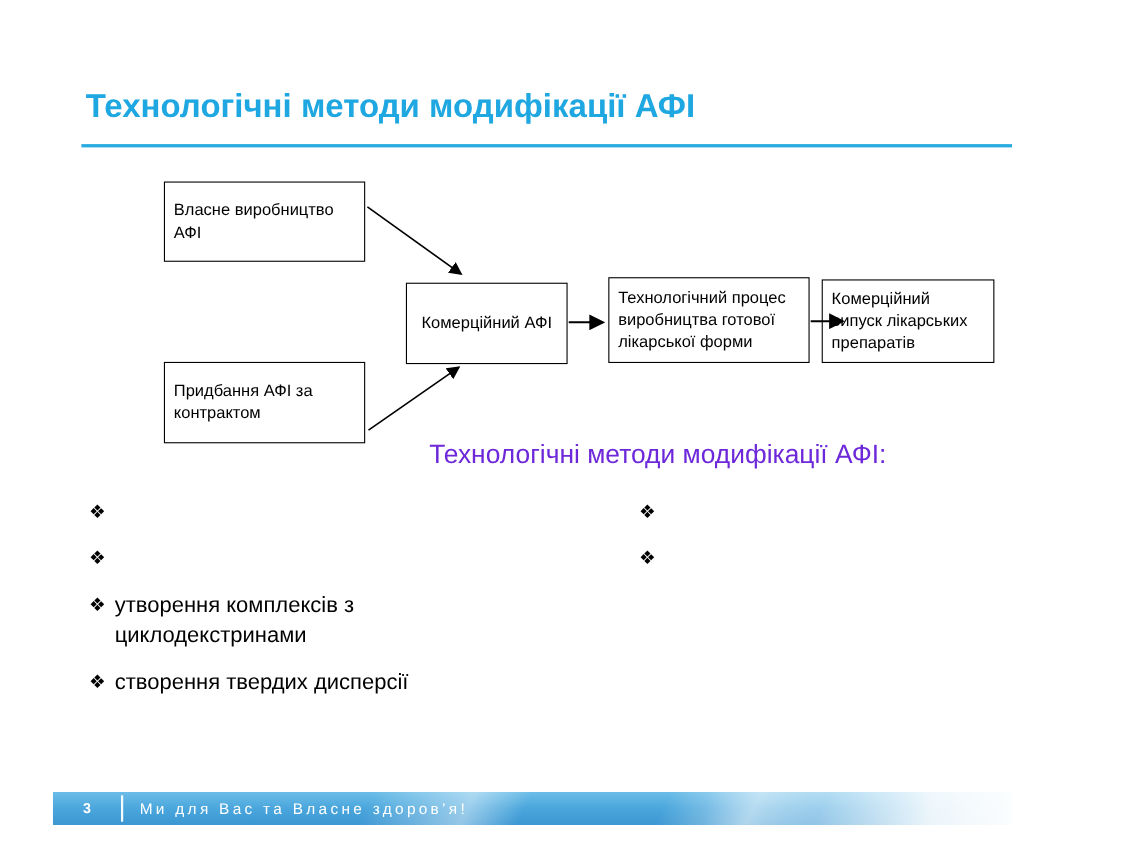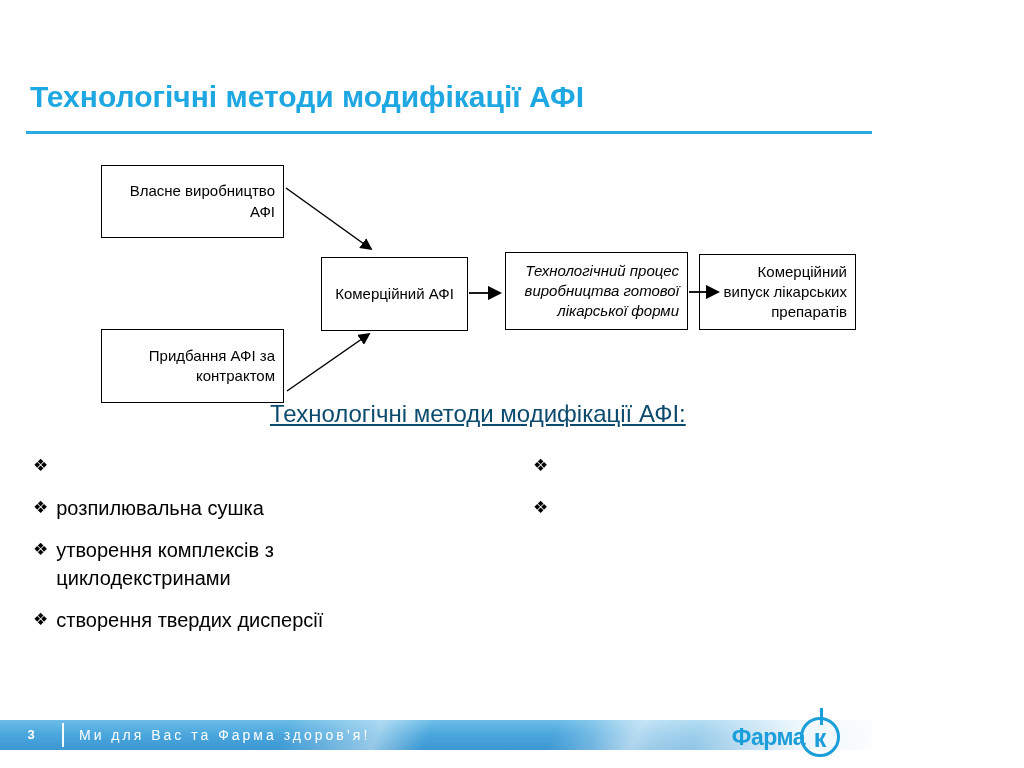--- a/index.html
+++ b/index.html
@@ -3,20 +3,21 @@
 <meta charset="utf-8">
 <style>
   html, body { margin: 0; padding: 0; background: #ffffff; }
   .slide {
     position: relative;
     width: 872px;
     height: 768px;
     background: #ffffff;
     overflow: hidden;
     font-family: "Liberation Sans", "DejaVu Sans", sans-serif;
+    margin-left: 48px;
   }
 
   
   .slide-title {
     position: absolute;
     top: 80px;
     left: 30px;
     margin: 0;
     font-size: 30px;
     font-weight: bold;
@@ -34,49 +35,48 @@
 
   
   .flow-box {
     position: absolute;
     box-sizing: border-box;
     border: 1.5px solid #000000;
     background: #ffffff;
     display: flex;
     align-items: center;
     justify-content: center;
-    text-align: right;
+    text-align: left;
     font-size: 15px;
     line-height: 1.35;
     color: #000000;
     padding: 4px 8px;
   }
   .box-own        { left: 101px; top: 165px; width: 183px; height: 73px; }
   .box-contract   { left: 101px; top: 329px; width: 183px; height: 74px; }
   .box-modif      { left: 321px; top: 257px; width: 147px; height: 74px; }
-  .box-process    { left: 505px; top: 252px; width: 183px; height: 78px; font-style: italic; }
+  .box-process    { left: 505px; top: 252px; width: 183px; height: 78px; }
   .box-commercial { left: 699px; top: 254px; width: 157px; height: 76px; }
 
   .arrow-layer {
     position: absolute;
     left: 0; top: 0;
     width: 1024px; height: 768px;
     pointer-events: none;
   }
 
   
   .diagram-caption {
     position: absolute;
     top: 400px;
     left: 270px;
     width: 560px;
-    text-align: left;
+    text-align: center;
     font-size: 24px;
-    color: #0c4a6e;
-    text-decoration: underline;
+    color: #6d28d9;
   }
 
   
   .bullets {
     position: absolute;
     top: 452px;
     margin: 0;
     padding: 0;
     list-style: none;
   }
@@ -223,21 +223,20 @@
 
     <div class="diagram-caption">Технологічні методи модифікації АФІ:</div>
   </div>
 
   <ul class="bullets bullets-left">
     <li>
       <span class="bullet-marker">❖</span>
     </li>
     <li>
       <span class="bullet-marker">❖</span>
-      <span class="bullet-text">розпилювальна сушка</span>
     </li>
     <li>
       <span class="bullet-marker">❖</span>
       <span class="bullet-text">утворення комплексів з циклодекстринами</span>
     </li>
     <li>
       <span class="bullet-marker">❖</span>
       <span class="bullet-text">створення твердих дисперсії</span>
     </li>
   </ul>
@@ -247,23 +246,17 @@
       <span class="bullet-marker">❖</span>
     </li>
     <li>
       <span class="bullet-marker">❖</span>
     </li>
   </ul>
 
   <div class="footer-bar">
     <span class="footer-page-num">3</span>
     <span class="footer-sep"></span>
-    <span class="footer-slogan">Ми для Вас та Фарма здоров’я!</span>
+    <span class="footer-slogan">Ми для Вас та Власне здоров’я!</span>
   </div>
 
-  <div class="logo">
-    <span class="logo-main">Фарма</span>
-    <span class="logo-circle">
-      <span class="logo-k">к</span>
-    </span>
-  </div>
 
 </div>
 
 </body></html>

